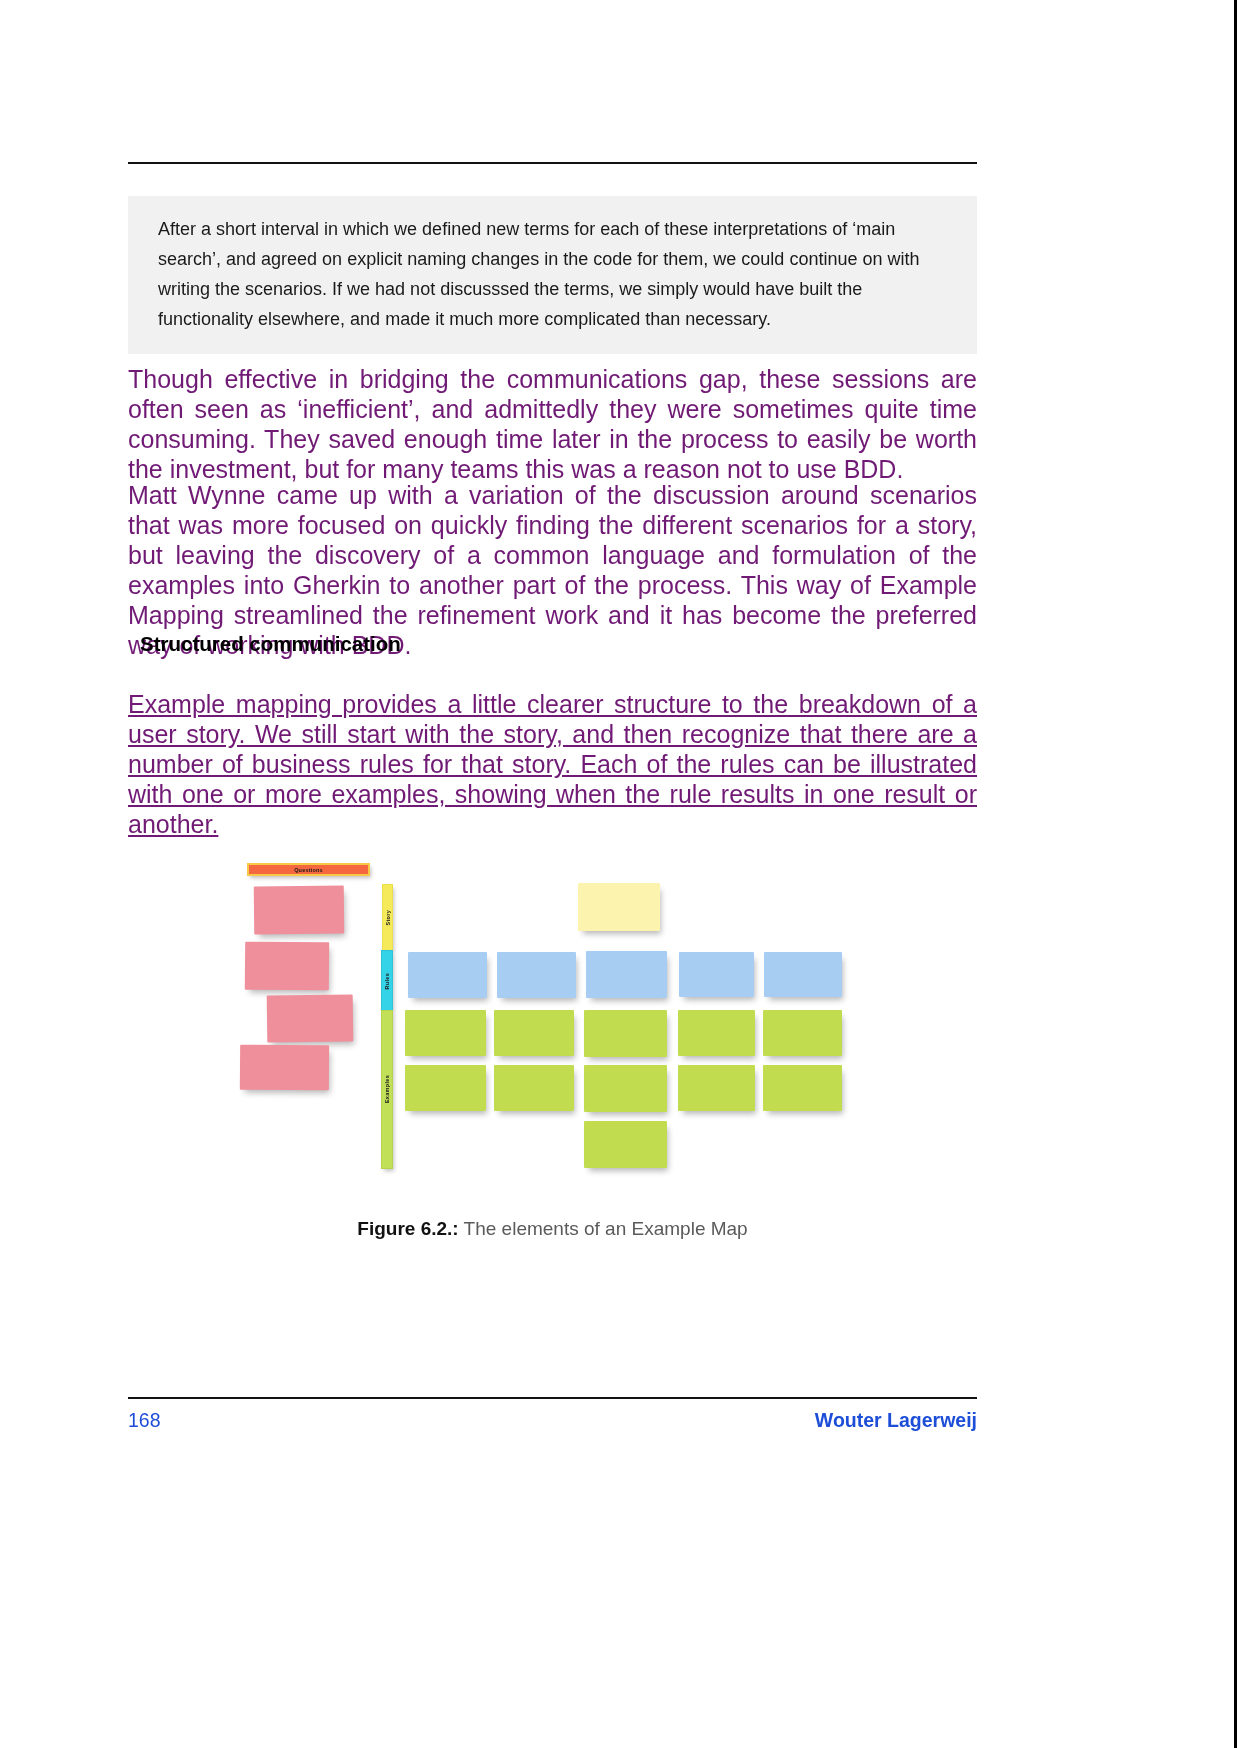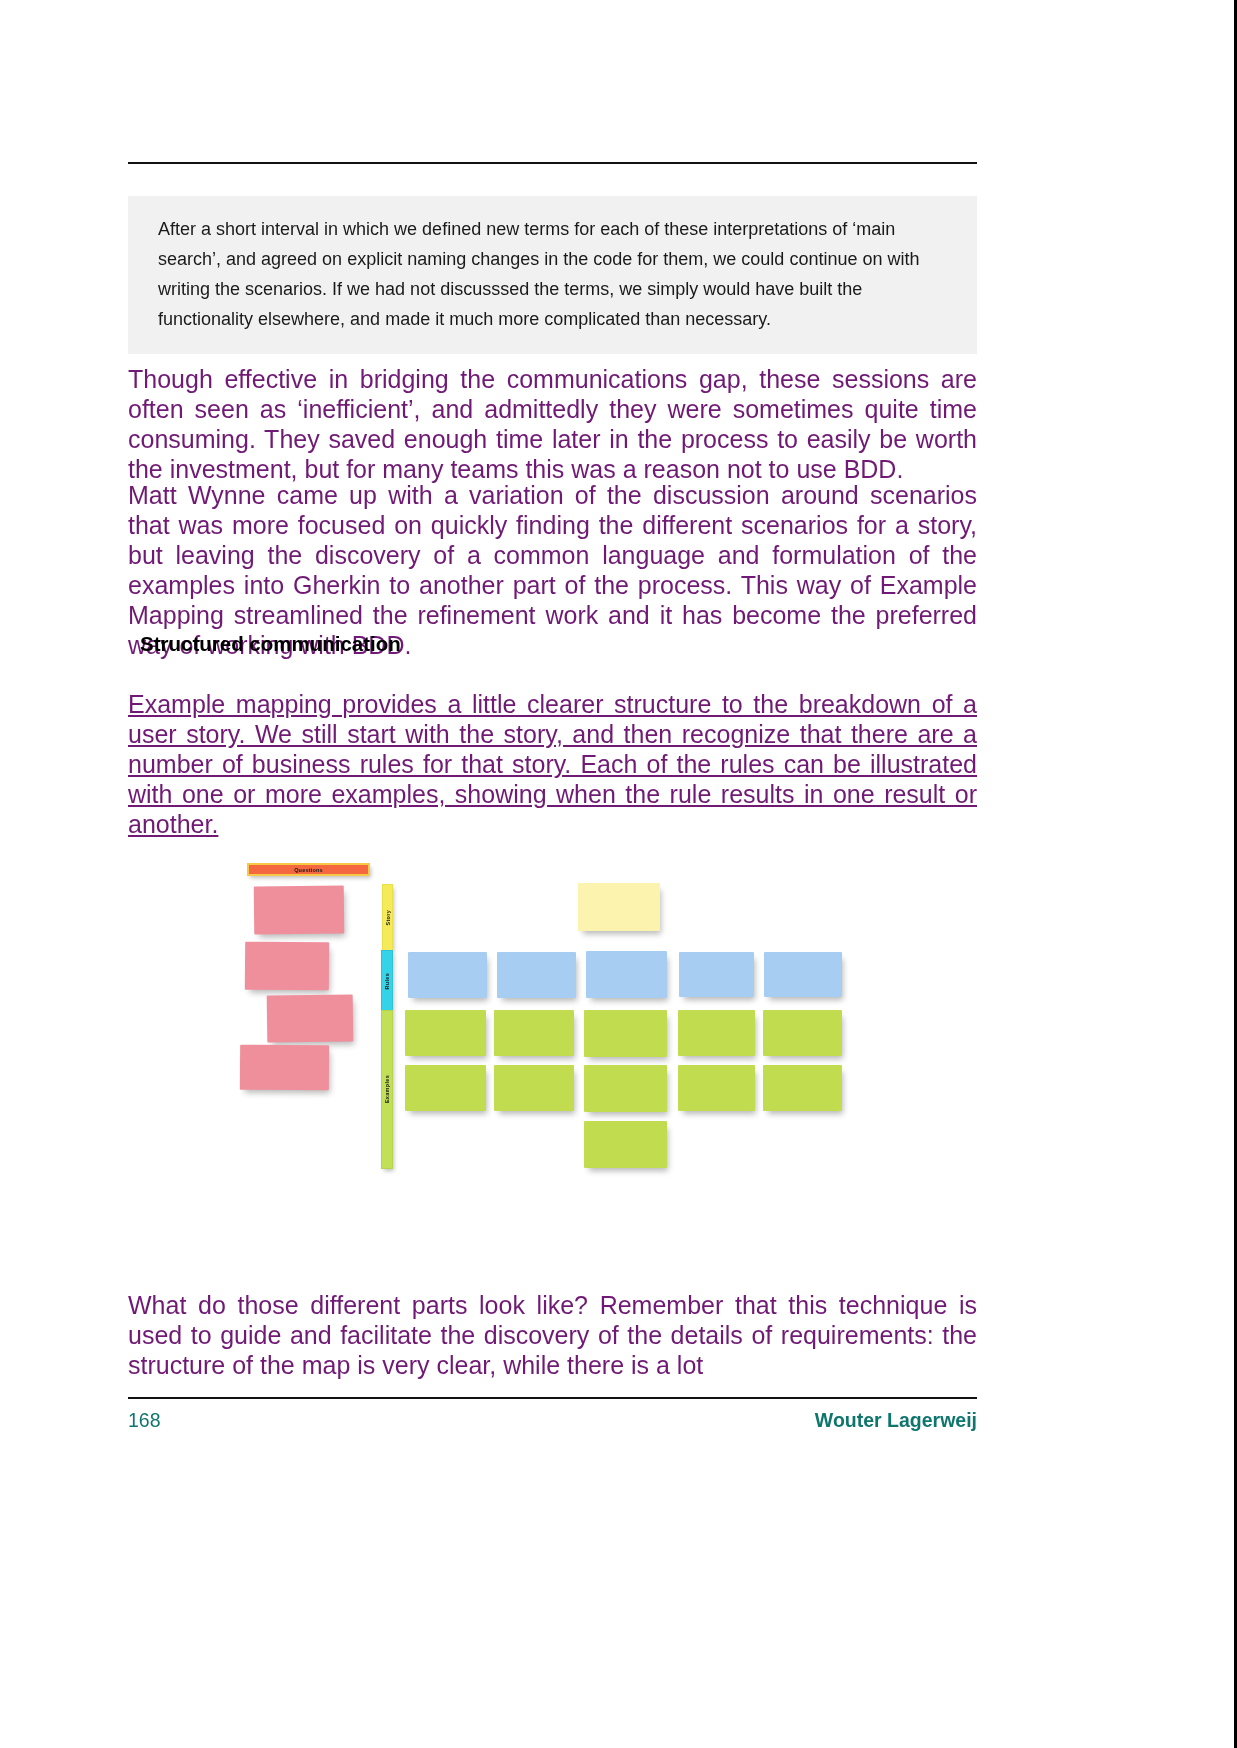--- a/index.html
+++ b/index.html
@@ -185,21 +185,21 @@
     background: #111111;
   }
   .footer {
     position: absolute;
     left: 128px;
     top: 1409px;
     width: 849px;
     display: flex;
     justify-content: space-between;
     font-size: 19.5px;
-    color: #0f766e;
+    color: #1d4ed8;
   }
   .footer .author { font-weight: bold; }
 </style>
 </head>
 <body>
 
 <div class="page-edge"></div>
 
 <div class="page">
 
@@ -259,22 +259,25 @@
       <div class="note note-example" style="left:272px; top:257px; width:80px; height:46px;"></div>
       <div class="note note-example" style="left:362px; top:257px; width:83px; height:47px;"></div>
       <div class="note note-example" style="left:456px; top:257px; width:77px; height:46px;"></div>
       <div class="note note-example" style="left:541px; top:257px; width:79px; height:46px;"></div>
 
       <div class="note note-example" style="left:362px; top:313px; width:83px; height:47px;"></div>
 
     </div>
   </div>
 
-
-  <div class="body-para p4">What do those different parts look like? Remember that this technique is used to guide and facilitate the discovery of the details of requirements: the structure of the map is very clear, while there is a lot</div>
+  <div class="figure-caption">
+    <b>Figure 6.2.:</b>
+    <span>The elements of an Example Map</span>
+  </div>
+
 
   <div class="foot-rule"></div>
   <div class="footer">
     <div class="page-num">168</div>
     <div class="author">Wouter Lagerweij</div>
   </div>
 
 </div>
 
 </body></html>

